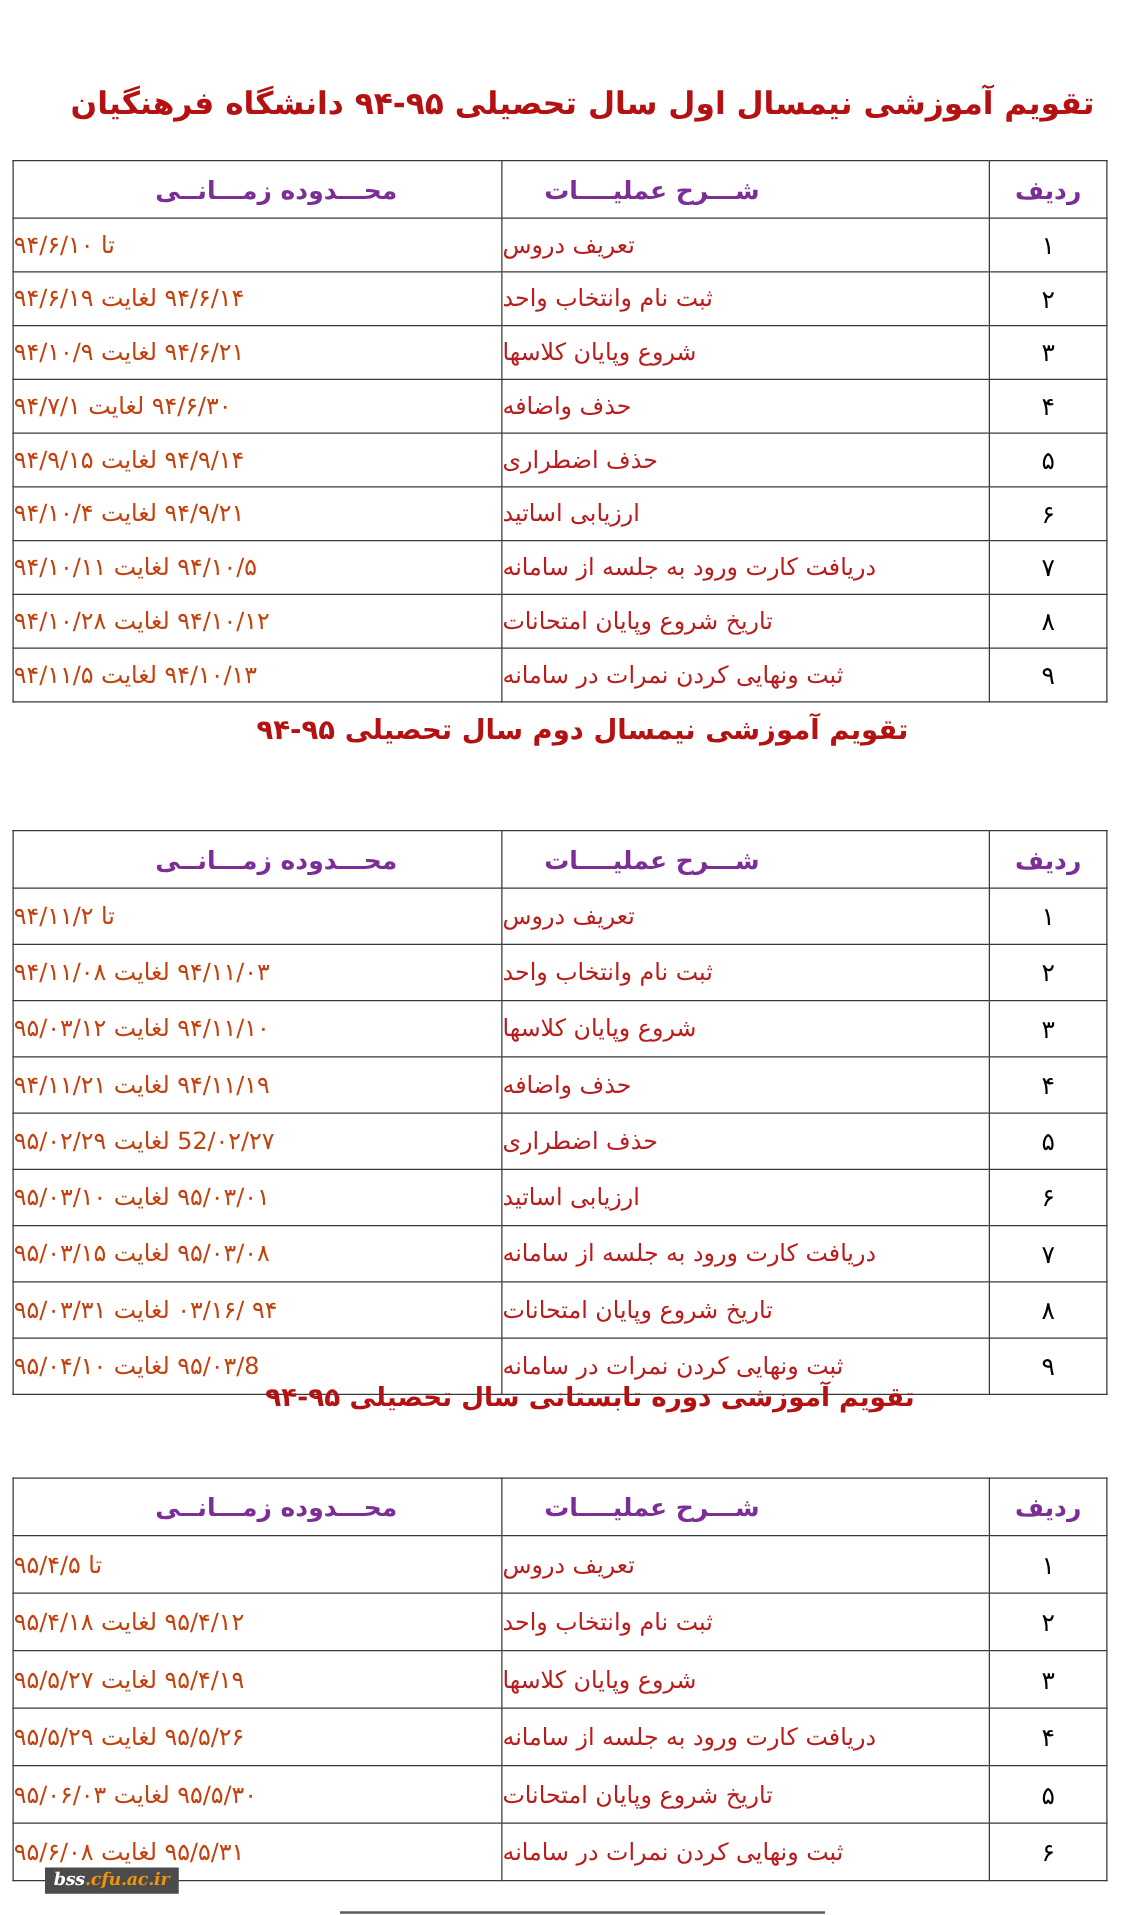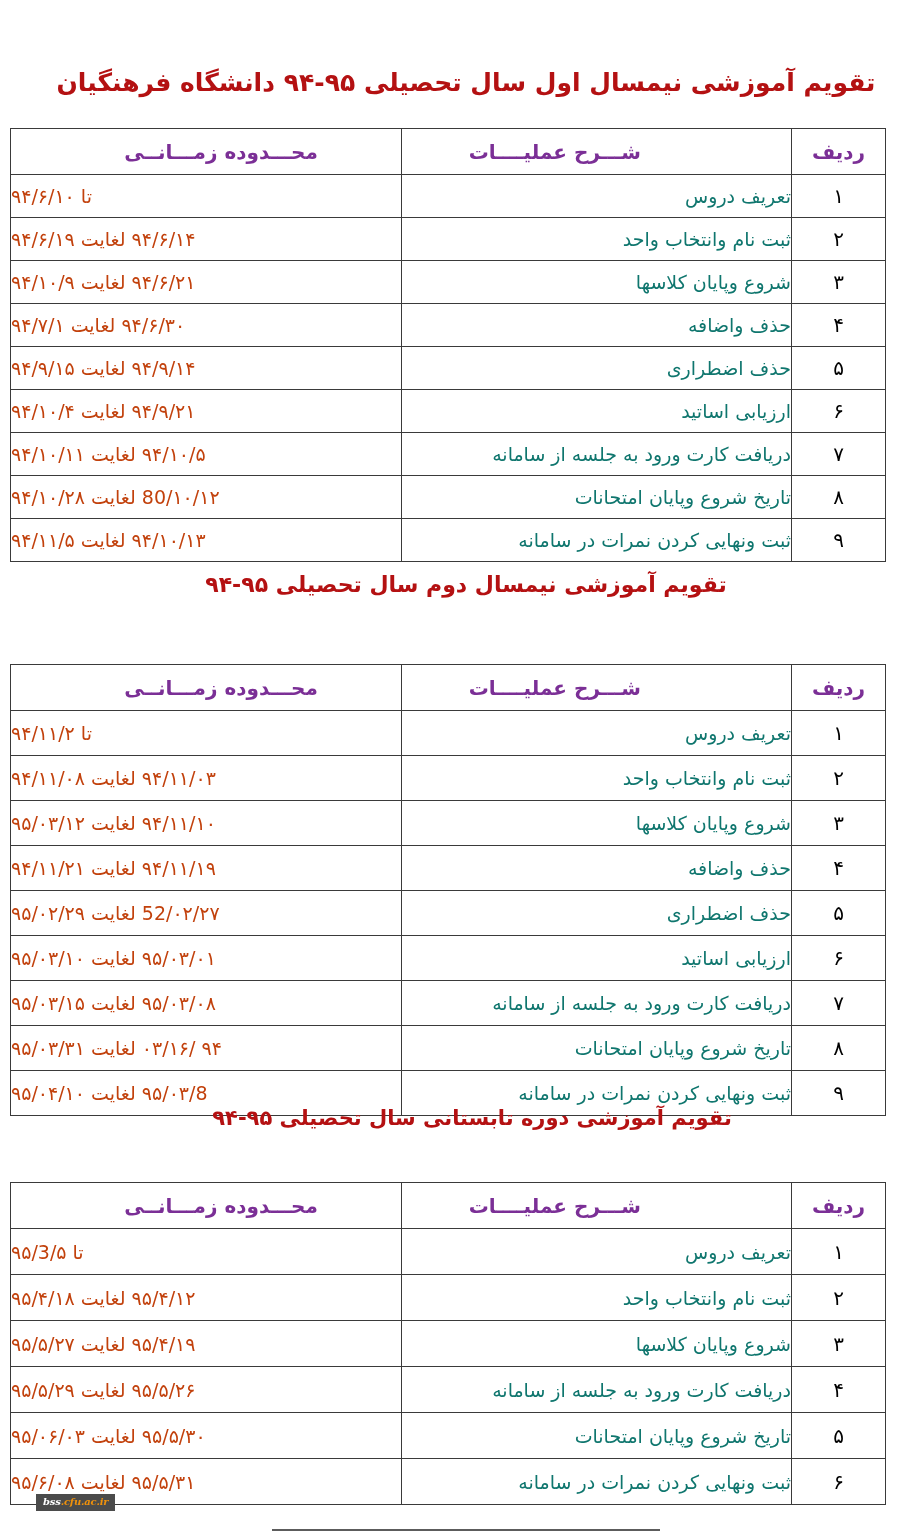--- a/index.html
+++ b/index.html
@@ -84,40 +84,40 @@
     font-size: 20px;
     height: 45px;
     white-space: nowrap;
   }
   .hdr.desc-h {
     text-align: right;
     padding-right: 0;
   }
   .hdr-inner-desc {
     display: block;
-    text-align: right;
+    text-align: center;
     padding-right: 150px;
   }
   .hdr-inner-date {
     display: block;
     padding-left: 30px;
   }
 
   
   .cell-num {
     text-align: center;
     font-size: 20px;
     color: #000000;
     height: 42px;
     font-weight: normal;
   }
   .cell-desc {
-    text-align: right;
+    text-align: left;
     font-size: 19px;
-    color: #0f766e;
+    color: #b91c1c;
     padding-right: 10px;
     height: 42px;
     white-space: nowrap;
   }
   .cell-date {
     text-align: left;
     font-size: 19px;
     color: #c2410c;
     padding-left: 14px;
     height: 42px;
@@ -140,21 +140,21 @@
   #table-summer .cell-date { height: 45px; }
 
   
   .watermark {
     position: absolute;
     left: 4px;
     top: 1494px;
     background: #4b4b4b;
     padding: 3px 7px 4px 7px;
     font-family: "DejaVu Serif", "Liberation Serif", serif;
-    font-size: 10px;
+    font-size: 14px;
     font-weight: bold;
     font-style: italic;
     direction: ltr;
     letter-spacing: -0.2px;
     line-height: 1;
   }
   .wm-a { color: #ffffff; }
   .wm-b { color: #f0920c; }
 
   .bottom-rule {
@@ -222,21 +222,21 @@
           <td class="cell-date">۹۴/۹/۲۱  لغایت  ۹۴/۱۰/۴</td>
         </tr>
         <tr>
           <td class="cell-num">۷</td>
           <td class="cell-desc">دریافت کارت ورود به جلسه  از سامانه</td>
           <td class="cell-date">۹۴/۱۰/۵  لغایت  ۹۴/۱۰/۱۱</td>
         </tr>
         <tr>
           <td class="cell-num">۸</td>
           <td class="cell-desc">تاریخ شروع وپایان امتحانات</td>
-          <td class="cell-date">80/۱۰/۱۲  لغایت  ۹۴/۱۰/۲۸</td>
+          <td class="cell-date">۹۴/۱۰/۱۲  لغایت  ۹۴/۱۰/۲۸</td>
         </tr>
         <tr>
           <td class="cell-num">۹</td>
           <td class="cell-desc">ثبت ونهایی کردن نمرات در سامانه</td>
           <td class="cell-date">۹۴/۱۰/۱۳  لغایت  ۹۴/۱۱/۵</td>
         </tr>
       </tbody>
   </table>
 
   <div class="section-title title-sem2">تقویم آموزشی نیمسال دوم  سال تحصیلی ۹۵-۹۴</div>
@@ -323,21 +323,21 @@
         </th>
         <th class="hdr">
           <span class="hdr-inner-date">محـــدوده زمـــانــی</span>
         </th>
       </tr>
     </thead>
     <tbody id="body-summer">
         <tr>
           <td class="cell-num">۱</td>
           <td class="cell-desc">تعریف دروس</td>
-          <td class="cell-date">تا ۹۵/3/۵</td>
+          <td class="cell-date">تا ۹۵/۴/۵</td>
         </tr>
         <tr>
           <td class="cell-num">۲</td>
           <td class="cell-desc">ثبت نام وانتخاب واحد</td>
           <td class="cell-date">۹۵/۴/۱۲  لغایت  ۹۵/۴/۱۸</td>
         </tr>
         <tr>
           <td class="cell-num">۳</td>
           <td class="cell-desc">شروع وپایان کلاسها</td>
           <td class="cell-date">۹۵/۴/۱۹  لغایت  ۹۵/۵/۲۷</td>

